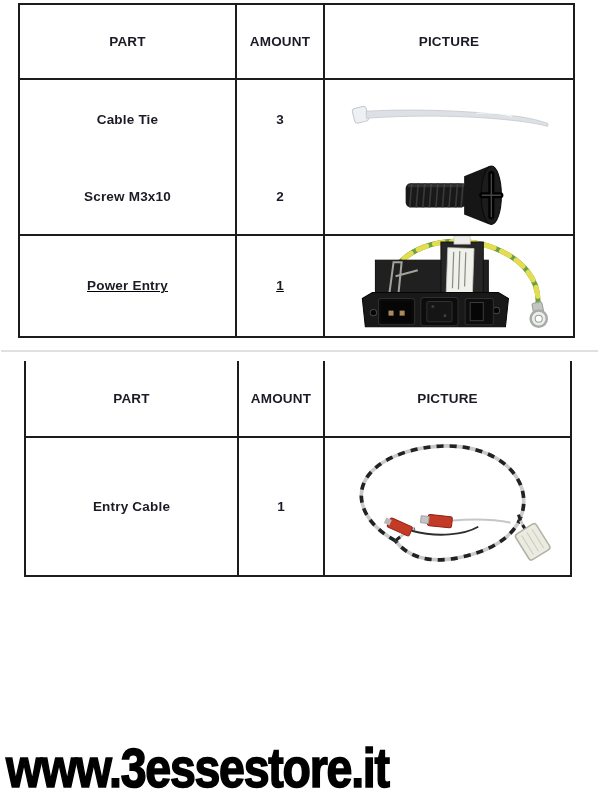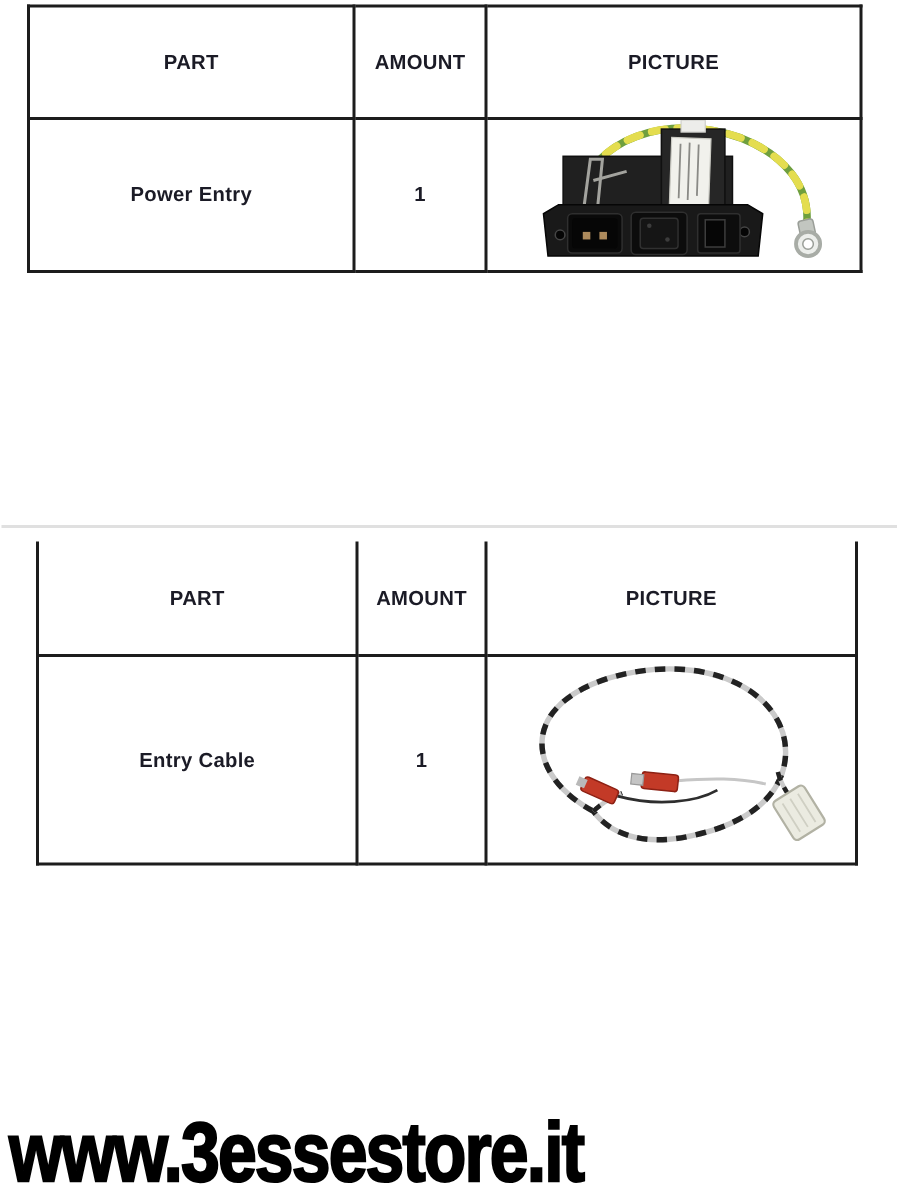--- a/index.html
+++ b/index.html
@@ -22,21 +22,21 @@
     letter-spacing:0.2px;
   }
   
   .t1{left:18px;top:3px;width:555px;}
   .t1 col.c-part{width:217px;}
   .t1 col.c-amount{width:88px;}
   .t1 col.c-picture{width:250px;}
   .t1 tr.hdr{height:75px;}
   .t1 tr.r1{height:80px;}
   .t1 tr.r2{height:76px;}
-  .t1 tr.r3{height:101px;}
+  .t1 tr.r3{height:101px;text-decoration:underline;}
   
   .t1 tr.r1 td{border-bottom:0;}
   .t1 tr.r2 td{border-top:0;}
 
   
   .t2{left:24px;top:361px;width:546px;border-top:0;}
   .t2 col.c-part{width:213px;}
   .t2 col.c-amount{width:86px;}
   .t2 col.c-picture{width:247px;}
   .t2 tr.hdr{height:76px;}
@@ -70,21 +70,49 @@
         <col class="c-amount">
         <col class="c-picture">
       </colgroup>
     <tbody>
       <tr class="hdr">
         <td>PART</td>
         <td>AMOUNT</td>
         <td>PICTURE</td>
       </tr>
 
-
+      <tr class="r1">
+        <td>Cable Tie</td>
+        <td>3</td>
+        <td class="pic-cell">
+          <svg viewBox="0 0 246 78" preserveAspectRatio="xMidYMid meet">
+            <rect x="28" y="27" width="14" height="15" rx="3" transform="rotate(-14 35 34)" fill="#eef0f3" stroke="#c3c8cd" stroke-width="1"></rect>
+            <path d="M 41 31 C 90 28 150 31 190 36 C 205 38 215 41 221 43 L 221 46
+                     C 210 43 195 41 185 40 C 150 36 95 34 41 38 Z" fill="#dde1e6" stroke="#c3c8cd" stroke-width="0.8"></path>
+            <path d="M 150 33 C 165 32 178 34 186 36" stroke="#ffffff" stroke-width="1.2" fill="none" opacity="0.8"></path>
+          </svg>
+        </td>
+      </tr>
+
+      <tr class="r2">
+        <td>Screw M3x10</td>
+        <td>2</td>
+        <td class="pic-cell">
+          <svg viewBox="0 0 246 74" preserveAspectRatio="xMidYMid meet">
+            <rect x="80" y="24" width="60" height="24" rx="5" fill="#191919"></rect>
+            <path d="M86 24 l-2 24 M92.5 24 l-2 24 M99 24 l-2 24 M105.5 24 l-2 24
+                     M112 24 l-2 24 M118.5 24 l-2 24 M125 24 l-2 24 M131.5 24 l-2 24 M137 24 l-2 24" stroke="#3a3a3a" stroke-width="1.6" fill="none"></path>
+            <rect x="82" y="25" width="56" height="3" fill="#4a4a4a" opacity="0.5"></rect>
+            <polygon points="138,17 163,7 163,65 138,55" fill="#161616"></polygon>
+            <ellipse cx="165" cy="36" rx="10" ry="29" fill="#1c1c1c" stroke="#0a0a0a" stroke-width="1"></ellipse>
+            <path d="M165 15 L165 57 M156 36 L174 36" stroke="#000000" stroke-width="6" stroke-linecap="round"></path>
+            <path d="M165 15 L165 57 M156 36 L174 36" stroke="#454545" stroke-width="1.4" stroke-linecap="round"></path>
+          </svg>
+        </td>
+      </tr>
 
       <tr class="r3">
         <td>Power Entry</td>
         <td>1</td>
         <td class="pic-cell">
           <svg viewBox="0 0 246 99" preserveAspectRatio="xMidYMid meet">
 
             <g>
               <path d="M 61 51 C 68 14 118 -6 168 12 C 196 23 214 44 211 70" fill="none" stroke="#6f9f3e" stroke-width="5" stroke-linecap="round"></path>
               <path d="M 61 51 C 68 14 118 -6 168 12 C 196 23 214 44 211 70" fill="none" stroke="#e4dd4f" stroke-width="5" stroke-linecap="round" stroke-dasharray="9 8"></path>

